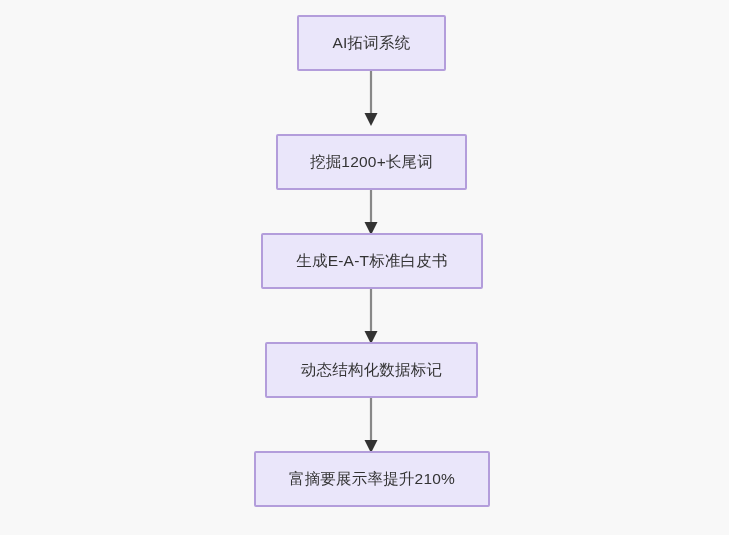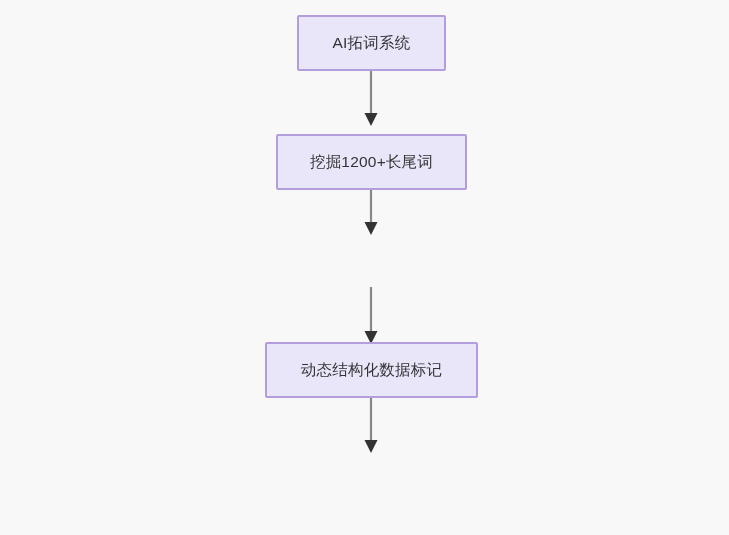--- a/index.html
+++ b/index.html
@@ -79,19 +79,25 @@
   </div>
 
   <div class="node" style="left:297px; top:15px; width:149px; height:56px;">
     <span class="node-label">AI拓词系统</span>
   </div>
 
   <div class="node" style="left:276px; top:124px; width:191px; height:56px;margin-top:10px;">
     <span class="node-label">挖掘1200+长尾词</span>
   </div>
 
+  <div class="node" style="left:261px; top:233px; width:222px; height:56px;">
+    <span class="node-label">生成E-A-T标准白皮书</span>
+  </div>
 
   <div class="node" style="left:265px; top:342px; width:213px; height:56px;">
     <span class="node-label">动态结构化数据标记</span>
   </div>
 
+  <div class="node" style="left:254px; top:451px; width:236px; height:56px;">
+    <span class="node-label">富摘要展示率提升210%</span>
+  </div>
 
 </div>
 
 </body></html>

